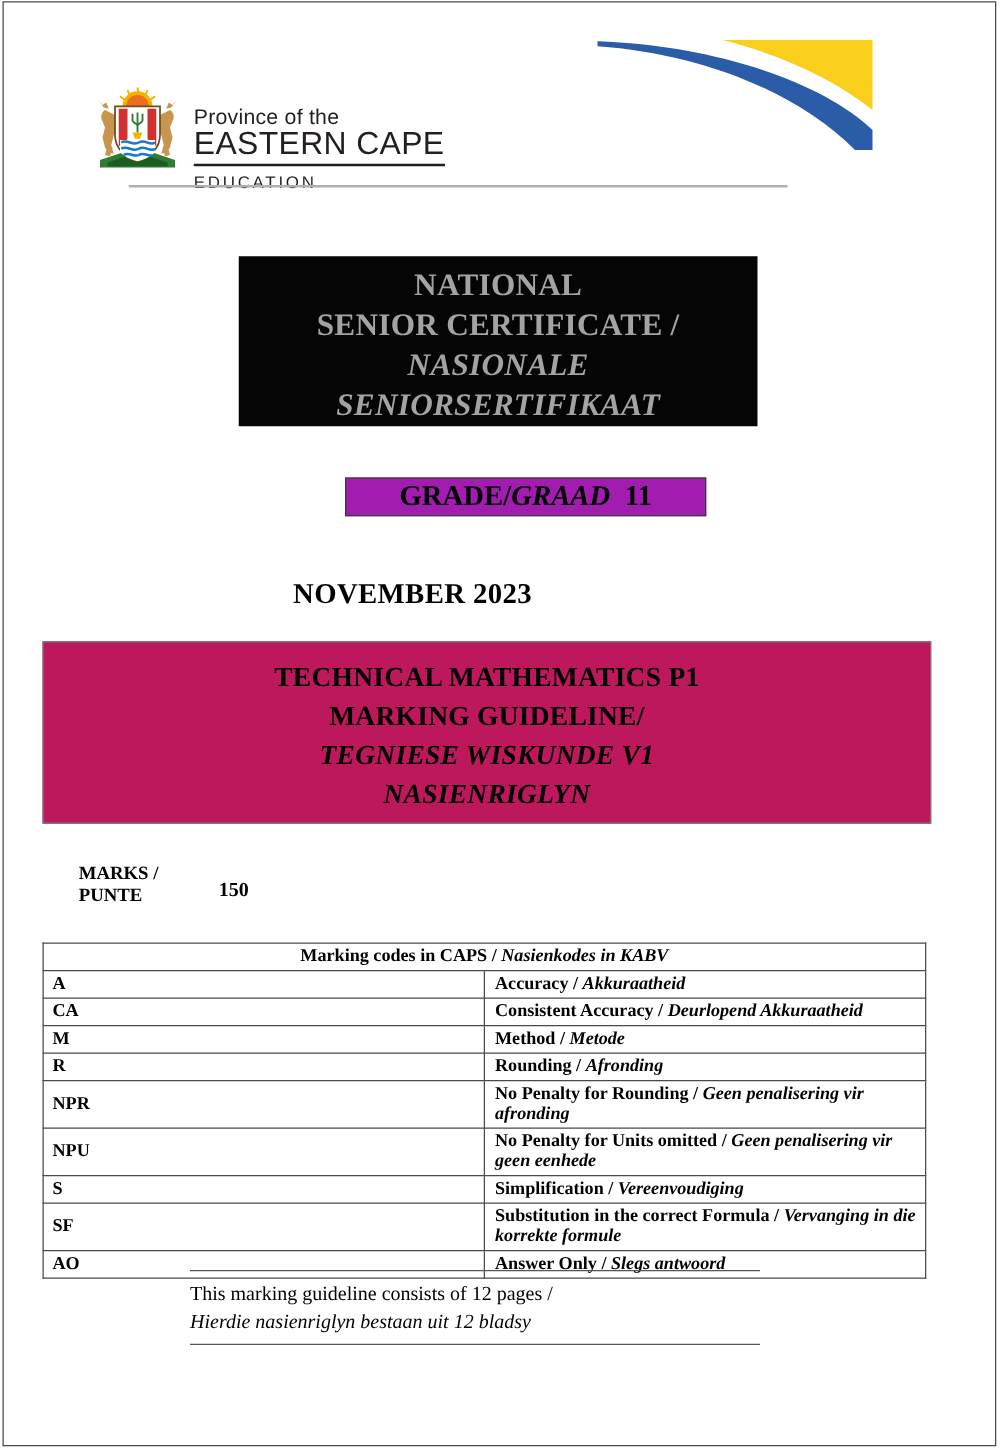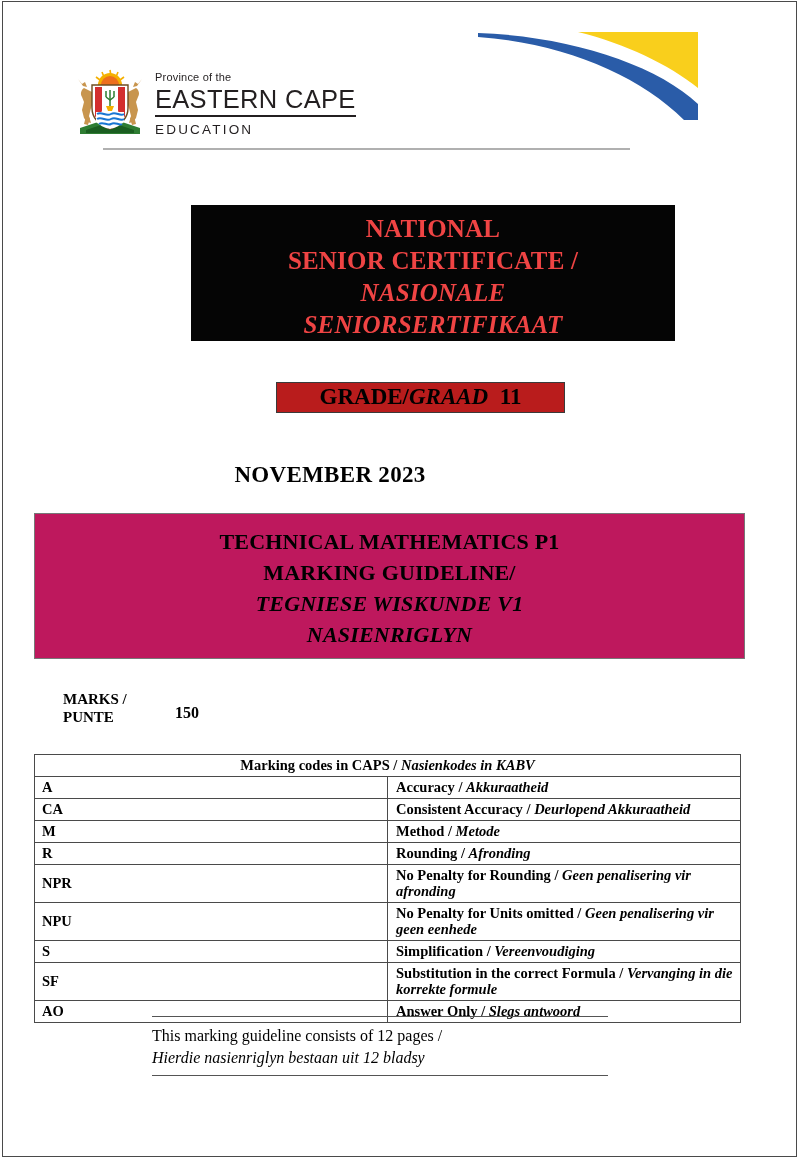--- a/index.html
+++ b/index.html
@@ -60,23 +60,24 @@
 
   .logo-text {
     position: absolute;
     left: 155px;
     top: 70px;
     width: 250px;
     color: #231f20;
   }
   .logo-line1 {
     font-family: "Liberation Sans", sans-serif;
-    font-size: 11px;
+    font-size: 17px;
     letter-spacing: 0.2px;
     line-height: 15px;
+    margin-top: 16px;
   }
   .logo-line2 {
     font-family: "Liberation Sans", sans-serif;
     font-size: 25.5px;
     line-height: 28px;
     letter-spacing: 0.3px;
     border-bottom: 2.5px solid #231f20;
     padding-bottom: 2px;
     display: inline-block;
   }
@@ -95,24 +96,24 @@
     width: 527px;
     height: 2px;
     background: #b0b0b0;
   }
 
   
   .banner {
     position: absolute;
     left: 191px;
     top: 205px;
-    width: 484px;
+    width: 415px;
     height: 136px;
     background: #050505;
-    color: #ef4444;
+    color: #a3a3a3;
     text-align: center;
     box-sizing: border-box;
     padding-top: 8px;
   }
   .banner-line {
     font-size: 25px;
     font-weight: bold;
     line-height: 32px;
     letter-spacing: 0.2px;
   }
@@ -123,21 +124,21 @@
   
   .grade-box {
     position: absolute;
     left: 276px;
     top: 382px;
     width: 289px;
     height: 31px;
     border: 1.6px solid #3a3a3a;
     box-sizing: border-box;
     text-align: center;
-    background: #b91c1c;
+    background: #a21caf;
   }
   .grade-text {
     font-size: 23px;
     font-weight: bold;
     line-height: 28px;
     white-space: nowrap;
   }
   .grade-text .ital { font-style: italic; }
 
   

